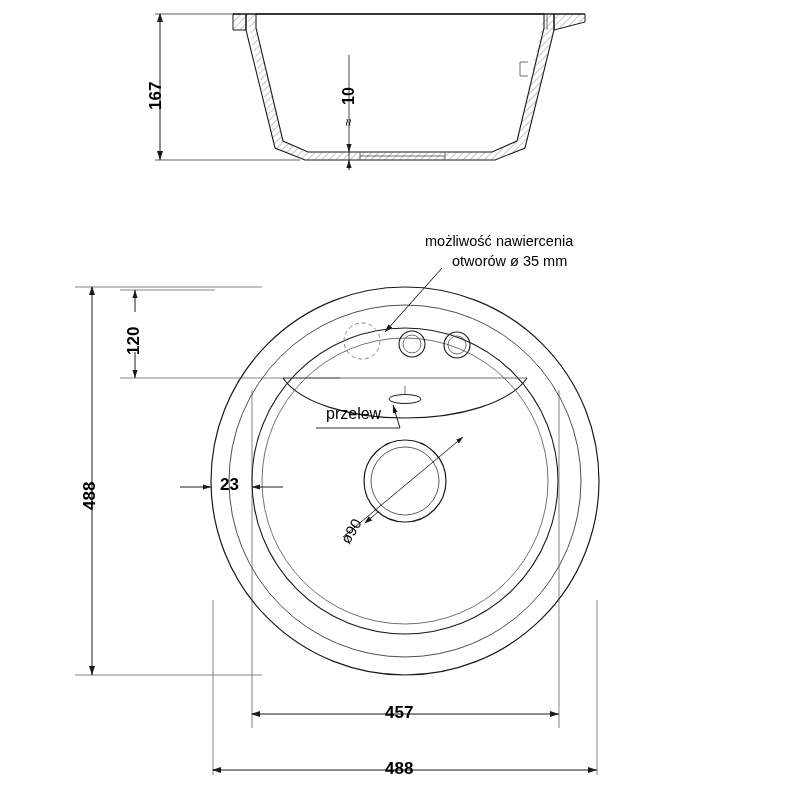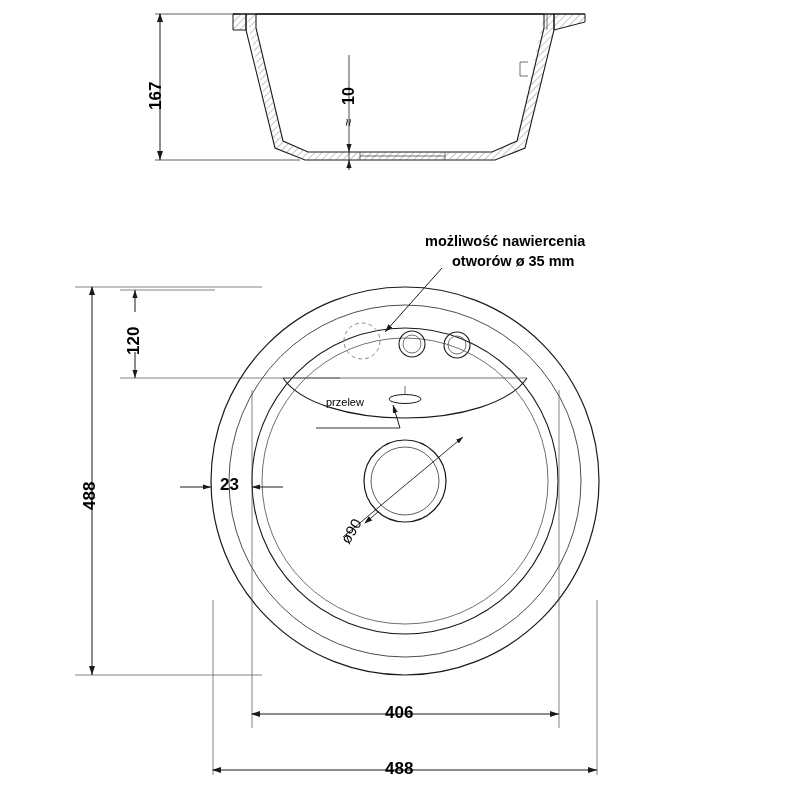--- a/index.html
+++ b/index.html
@@ -43,21 +43,20 @@
   }
   .rot-diag {
     transform: rotate(-60deg);
     transform-origin: left top;
   }
   .note {
     position: absolute;
     font-size: 14.5px;
     line-height: 18px;
     white-space: nowrap;
-    font-weight: bold;
   }
 </style>
 </head>
 <body>
 
 <div id="drawing">
 
   <svg class="sheet" viewBox="0 0 800 800">
     <defs>
       <marker id="arrIn" markerWidth="10" markerHeight="10" refX="9" refY="3" orient="auto">
@@ -172,27 +171,27 @@
   </svg>
 
   <div class="lbl big rot90" style="left:146px; top:110px;">167</div>
 
   <div class="lbl rot90" style="left:340px; top:105px; font-size:16px; font-weight:bold;">10</div>
   <div class="lbl rot90" style="left:340px; top:126px; font-size:14px;">≈</div>
 
   <div class="note" style="left:425px; top:232px;">możliwość nawiercenia</div>
   <div class="note" style="left:452px; top:252px;">otworów ø 35 mm</div>
 
-  <div class="lbl" style="left:326px; top:396px; font-size:11px;">przelew</div>
+  <div class="lbl" style="left:326px; top:405px; font-size:16px;">przelew</div>
 
   <div class="lbl rot-diag" style="left:337px; top:538px; font-size:15px;">ø90</div>
 
   <div class="lbl big" style="left:220px; top:475px;">23</div>
 
   <div class="lbl big rot90" style="left:124px; top:355px;">120</div>
 
   <div class="lbl big rot90" style="left:80px; top:510px;">488</div>
 
-  <div class="lbl big" style="left:385px; top:703px;">406</div>
+  <div class="lbl big" style="left:385px; top:703px;">457</div>
 
   <div class="lbl big" style="left:385px; top:759px;">488</div>
 
 </div>
 
 </body></html>

